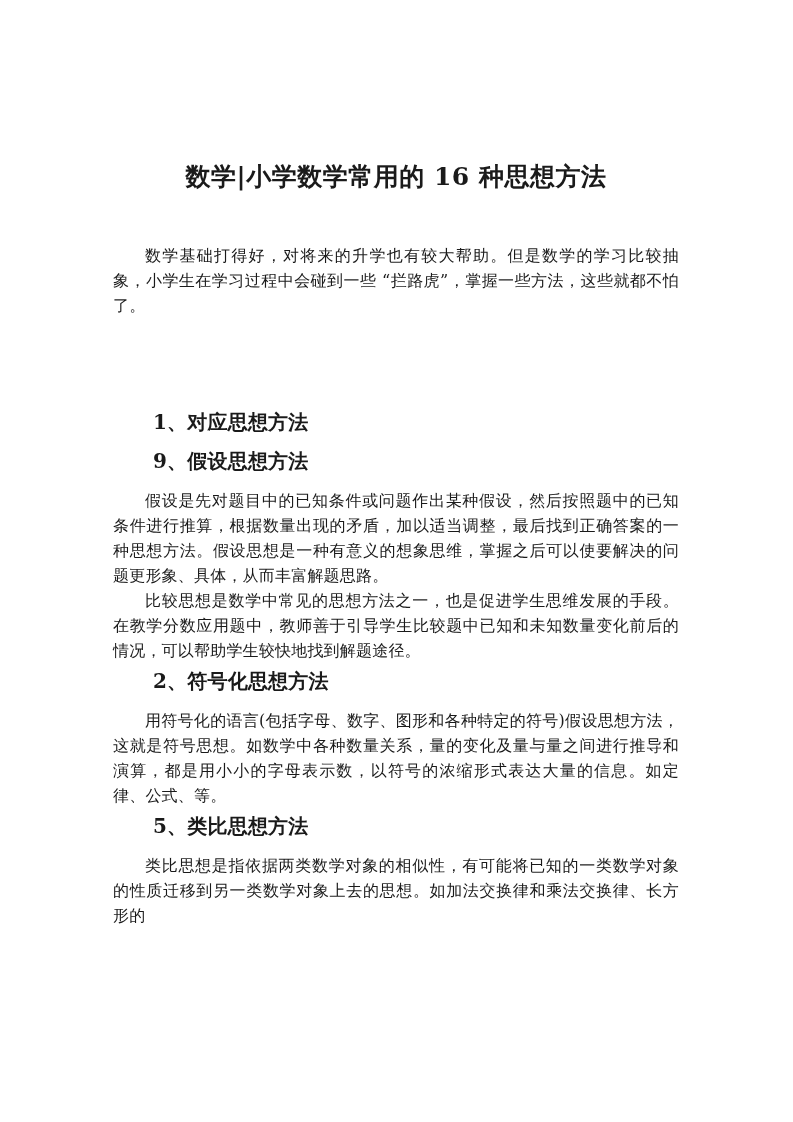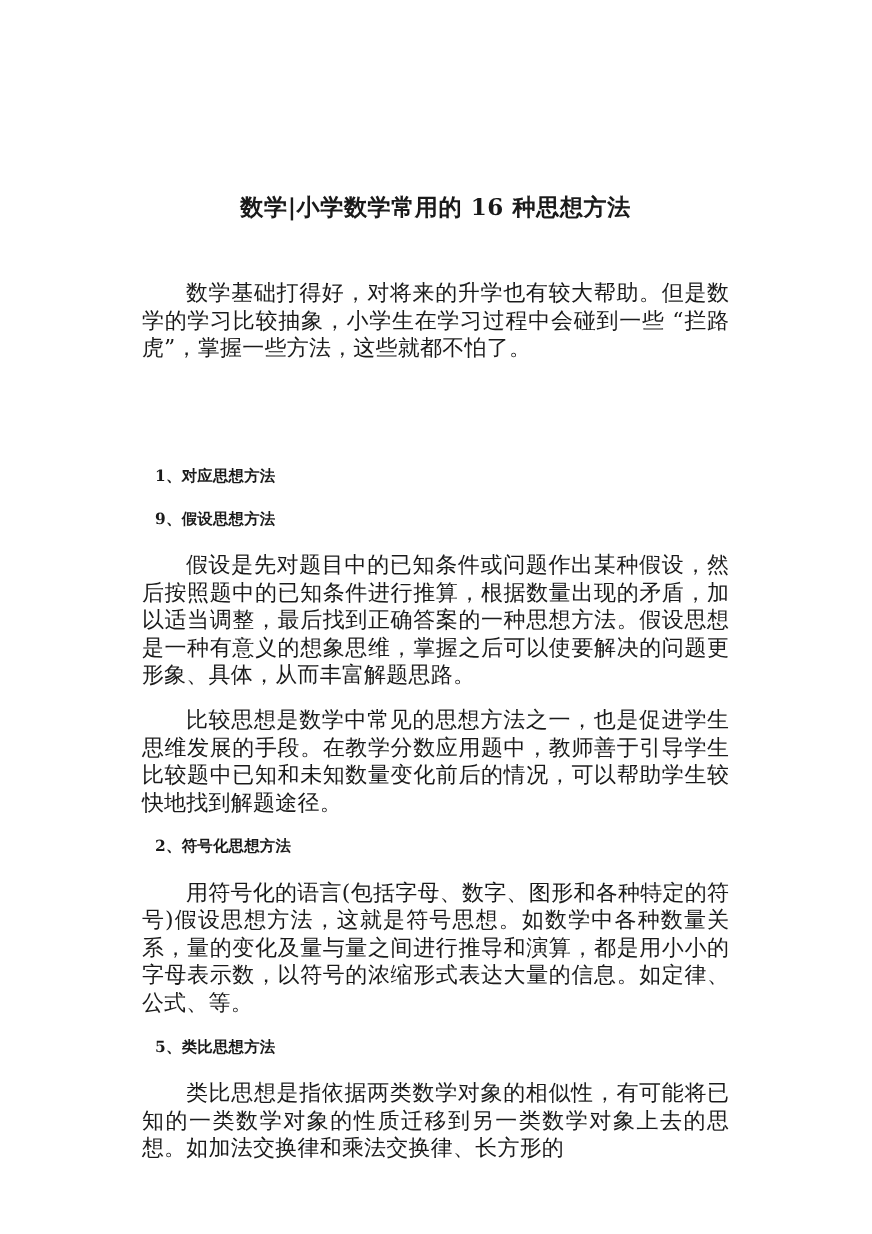--- a/index.html
+++ b/index.html
@@ -12,40 +12,40 @@
     width: 793px;
     height: 1122px;
     background: #ffffff;
     box-sizing: border-box;
     padding: 161px 114px 0 113px;
     font-family: "DejaVu Serif", "Liberation Serif", serif;
     color: #1a1a1a;
     overflow: hidden;
   }
   .doc-title {
-    font-size: 21px;
+    font-size: 25px;
     font-weight: bold;
     line-height: 32px;
     text-align: center;
-    margin: 11px;
+    margin: 0;
     letter-spacing: 0.5px;
   }
   .body-para {
-    font-size: 20px;
+    font-size: 16px;
     line-height: 25px;
     text-align: justify;
     text-indent: 2em;
-    margin: 16px;
+    margin: 0;
     letter-spacing: 0.2px;
   }
   .intro-para {
     margin-top: 50px;
   }
   .sec-heading {
-    font-size: 14px;
+    font-size: 20px;
     font-weight: bold;
     line-height: 25px;
     text-indent: 2em;
     margin: 6px 0 14px 0;
     letter-spacing: 0.2px;
   }
   .sec-heading.first {
     margin-top: 92px;
   }
 </style>

